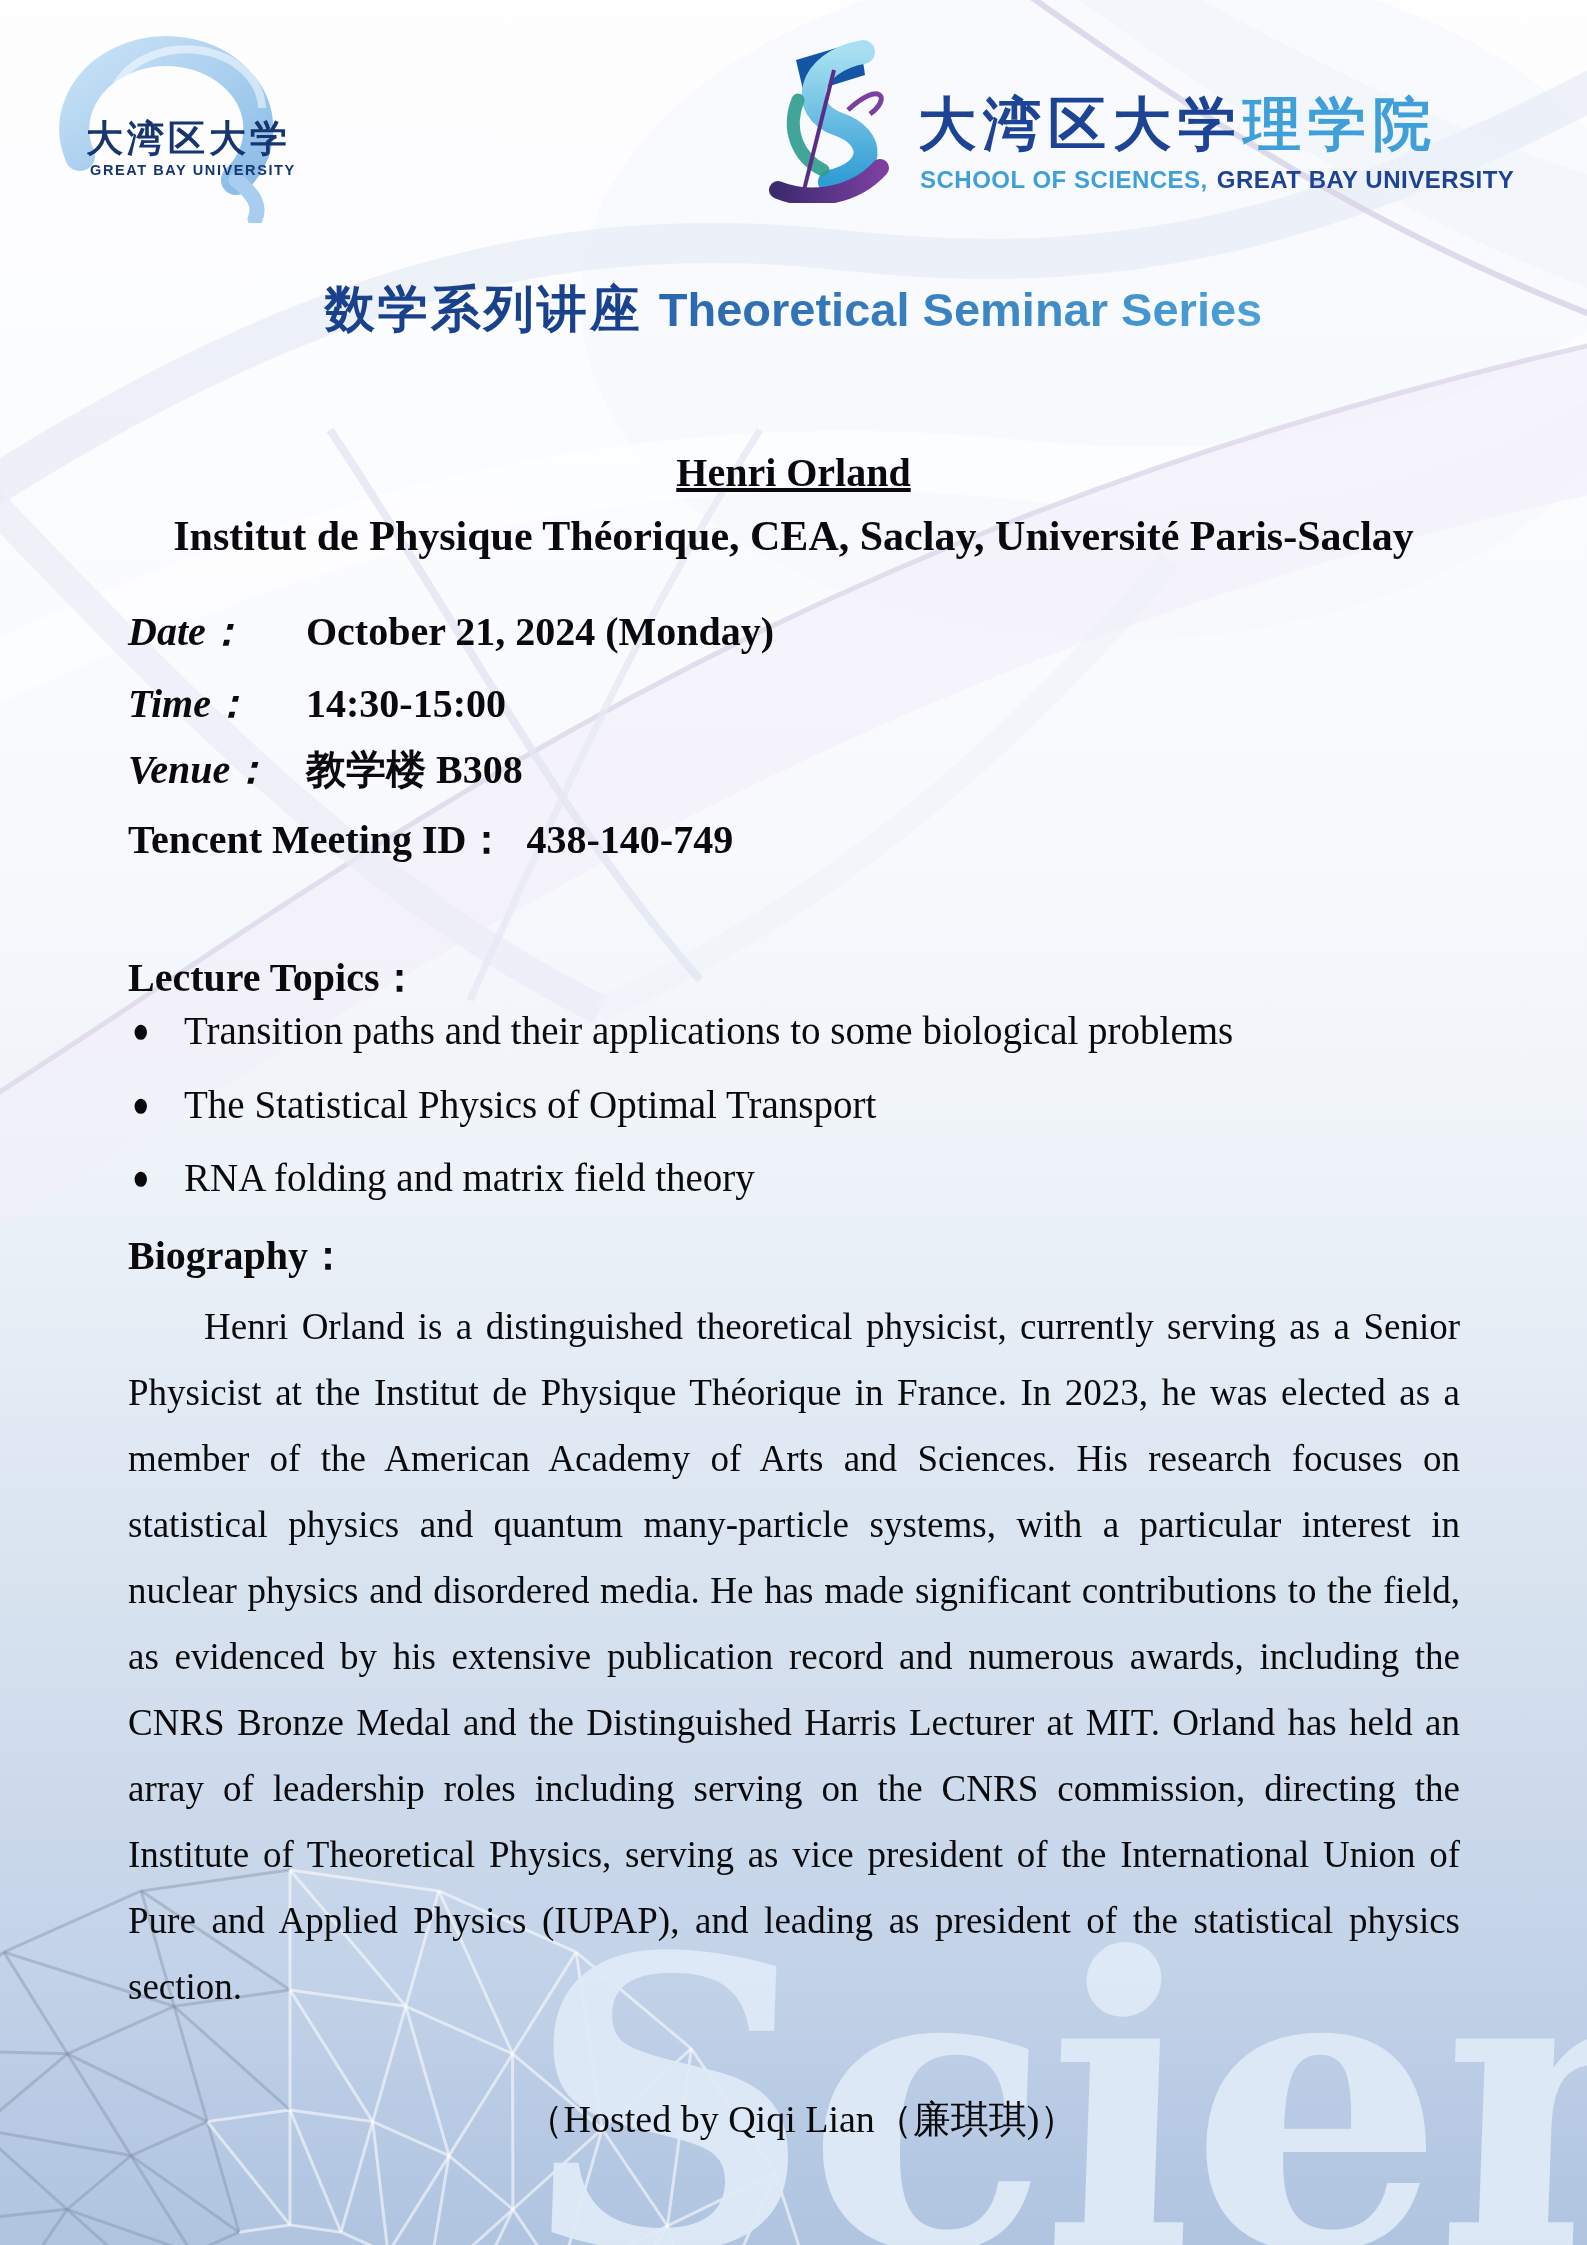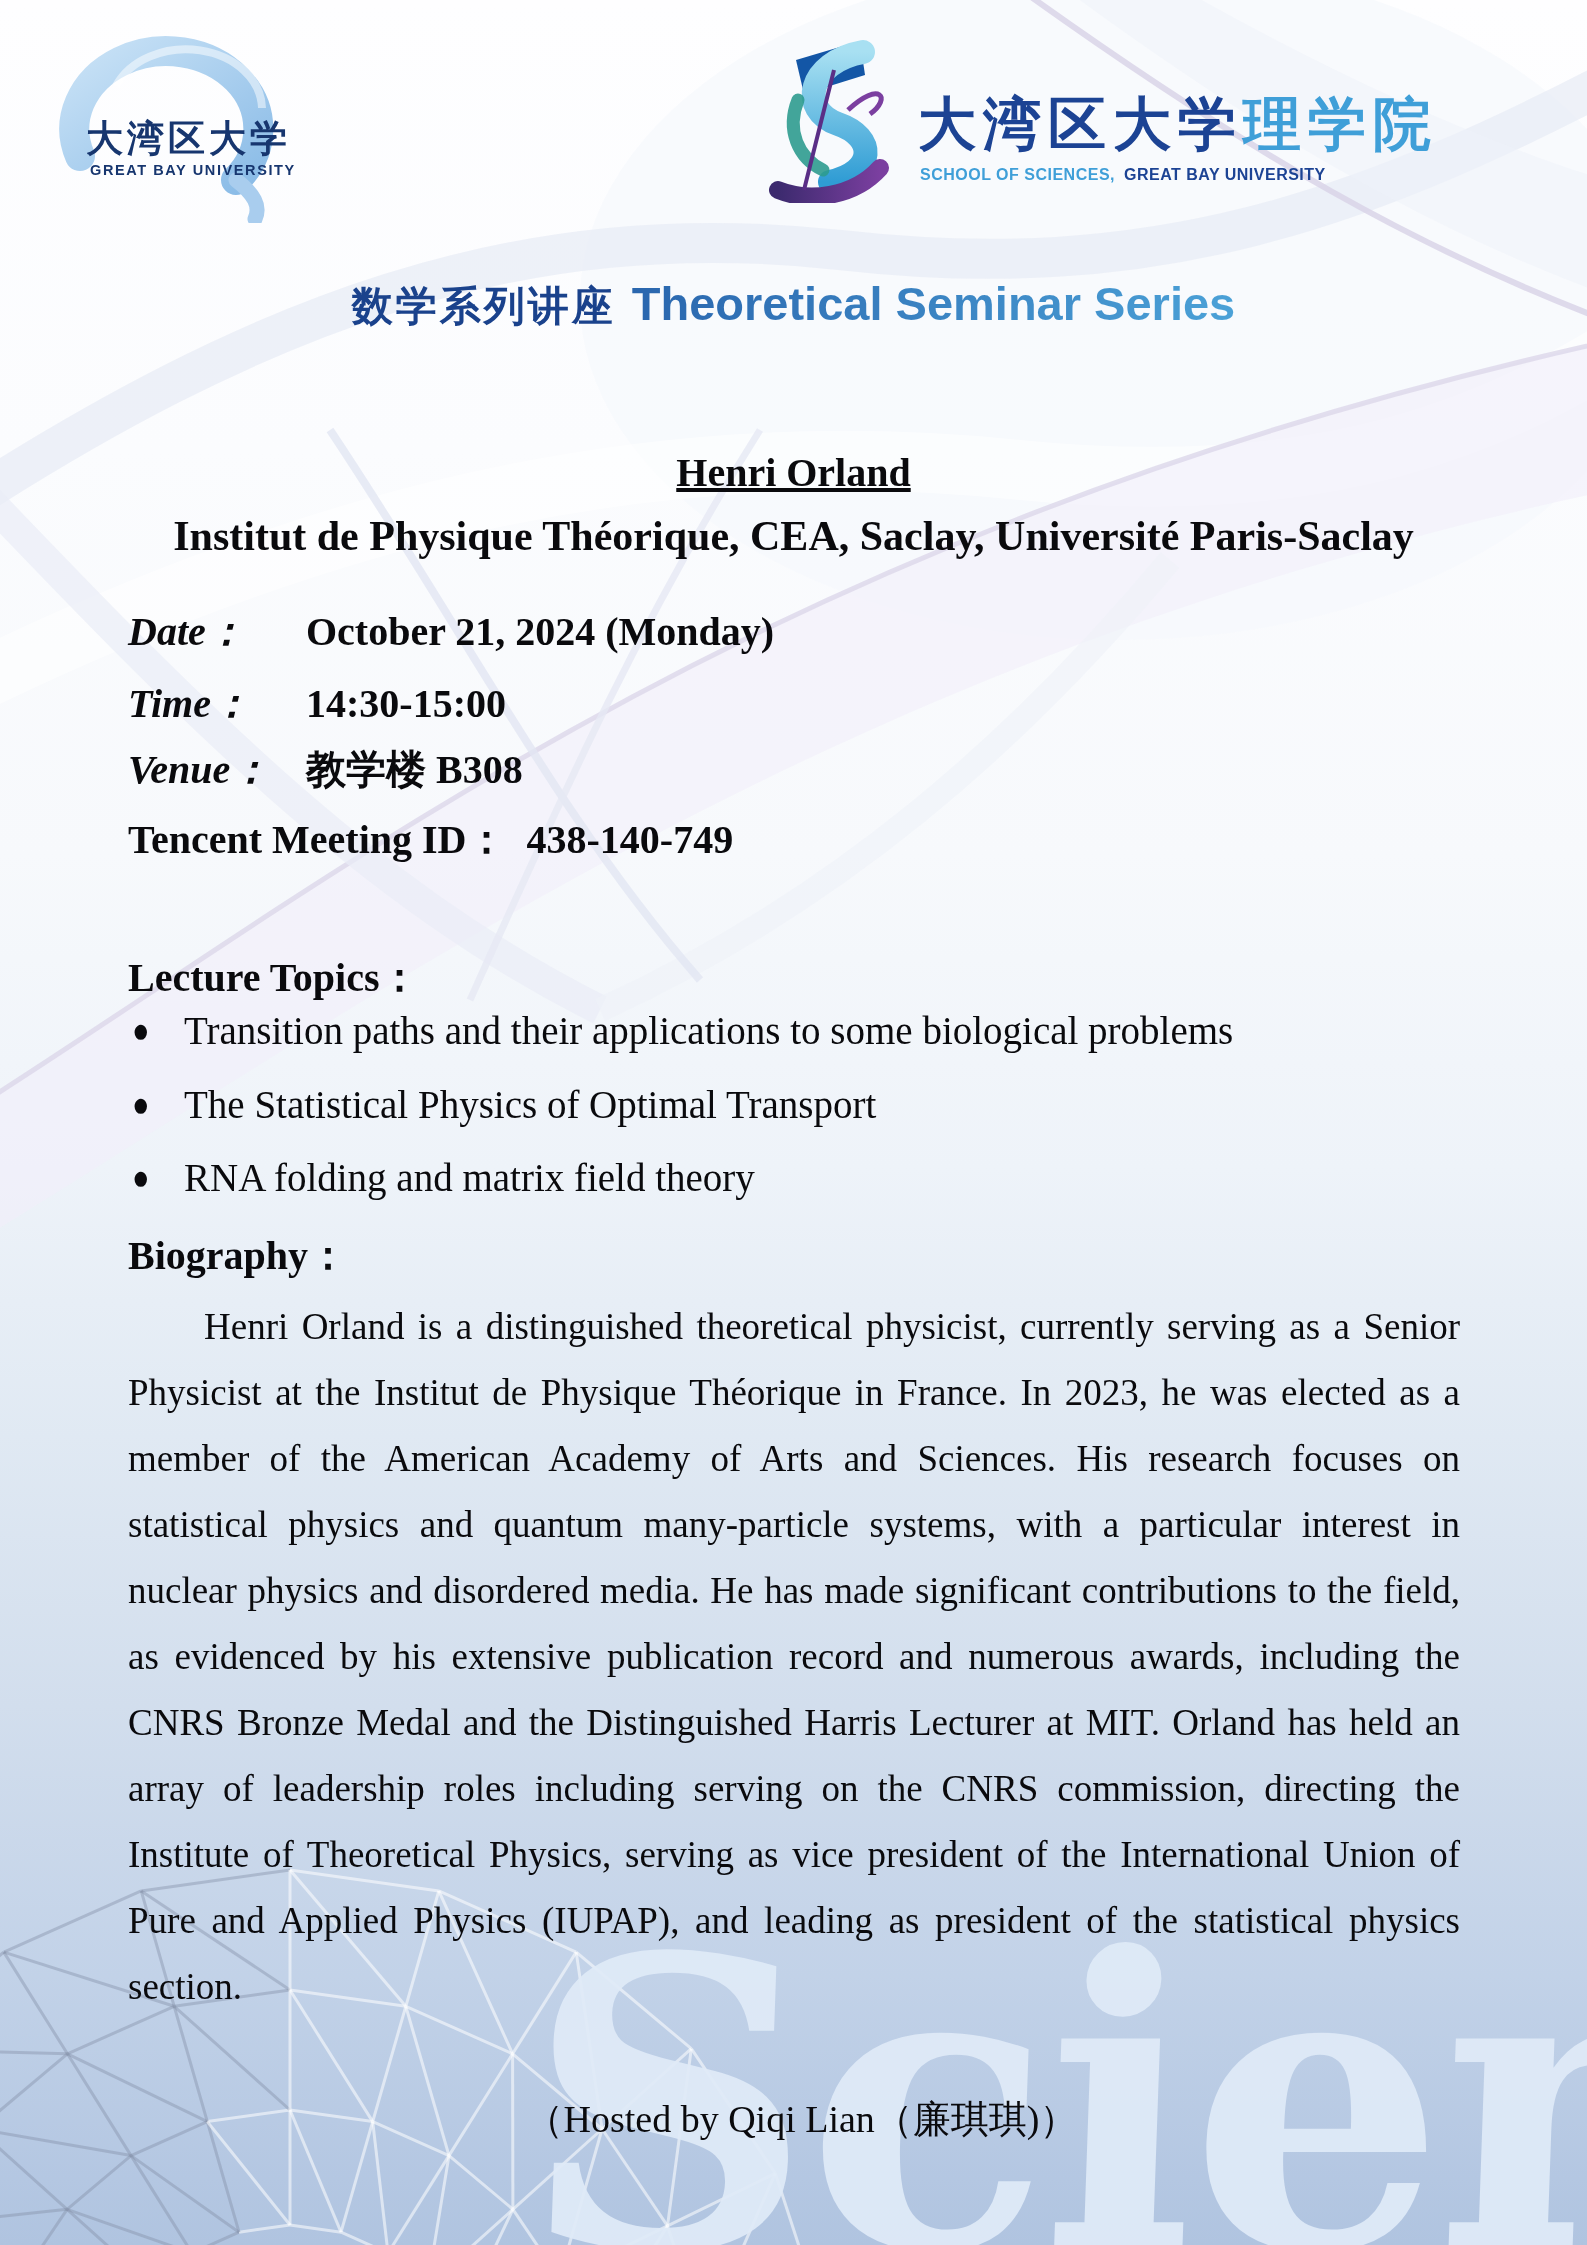--- a/index.html
+++ b/index.html
@@ -47,30 +47,30 @@
   #logo-right .rl-cn{
     position:absolute;left:150px;top:48px;
     font-family:"Liberation Sans",sans-serif;font-weight:700;
     font-size:58px;letter-spacing:7px;white-space:nowrap;
   }
   #logo-right .rl-cn .dark{color:#1c4394;}
   #logo-right .rl-cn .light{color:#3f9fd8;}
   #logo-right .rl-sub{
     position:absolute;left:152px;top:128px;
     font-family:"Liberation Sans",sans-serif;font-weight:700;
-    font-size:16px;letter-spacing:.5px;white-space:nowrap;
+    font-size:24px;letter-spacing:.5px;white-space:nowrap;
   }
   #logo-right .rl-sub .light{color:#3f9fd8;}
   #logo-right .rl-sub .dark{color:#1c4394;margin-left:9px;}
 
   
   #series{left:0;top:276px;width:100%;text-align:center;white-space:nowrap;}
   #series .zh{
     font-family:"Liberation Sans",sans-serif;font-weight:700;
-    font-size:41px;color:#1a428c;letter-spacing:3px;
+    font-size:50px;color:#1a428c;letter-spacing:3px;
   }
   #series .en{
     font-family:"Liberation Sans",sans-serif;font-weight:700;
     font-size:47px;margin-left:16px;
     background:linear-gradient(90deg,#2a66ae 0%,#4ba1d7 100%);
     -webkit-background-clip:text;background-clip:text;
     color:#357ec0;-webkit-text-fill-color:transparent;
   }
   #talk-title{left:0;top:372px;width:100%;text-align:center;
     font-weight:700;font-size:46px;color:#000;}

